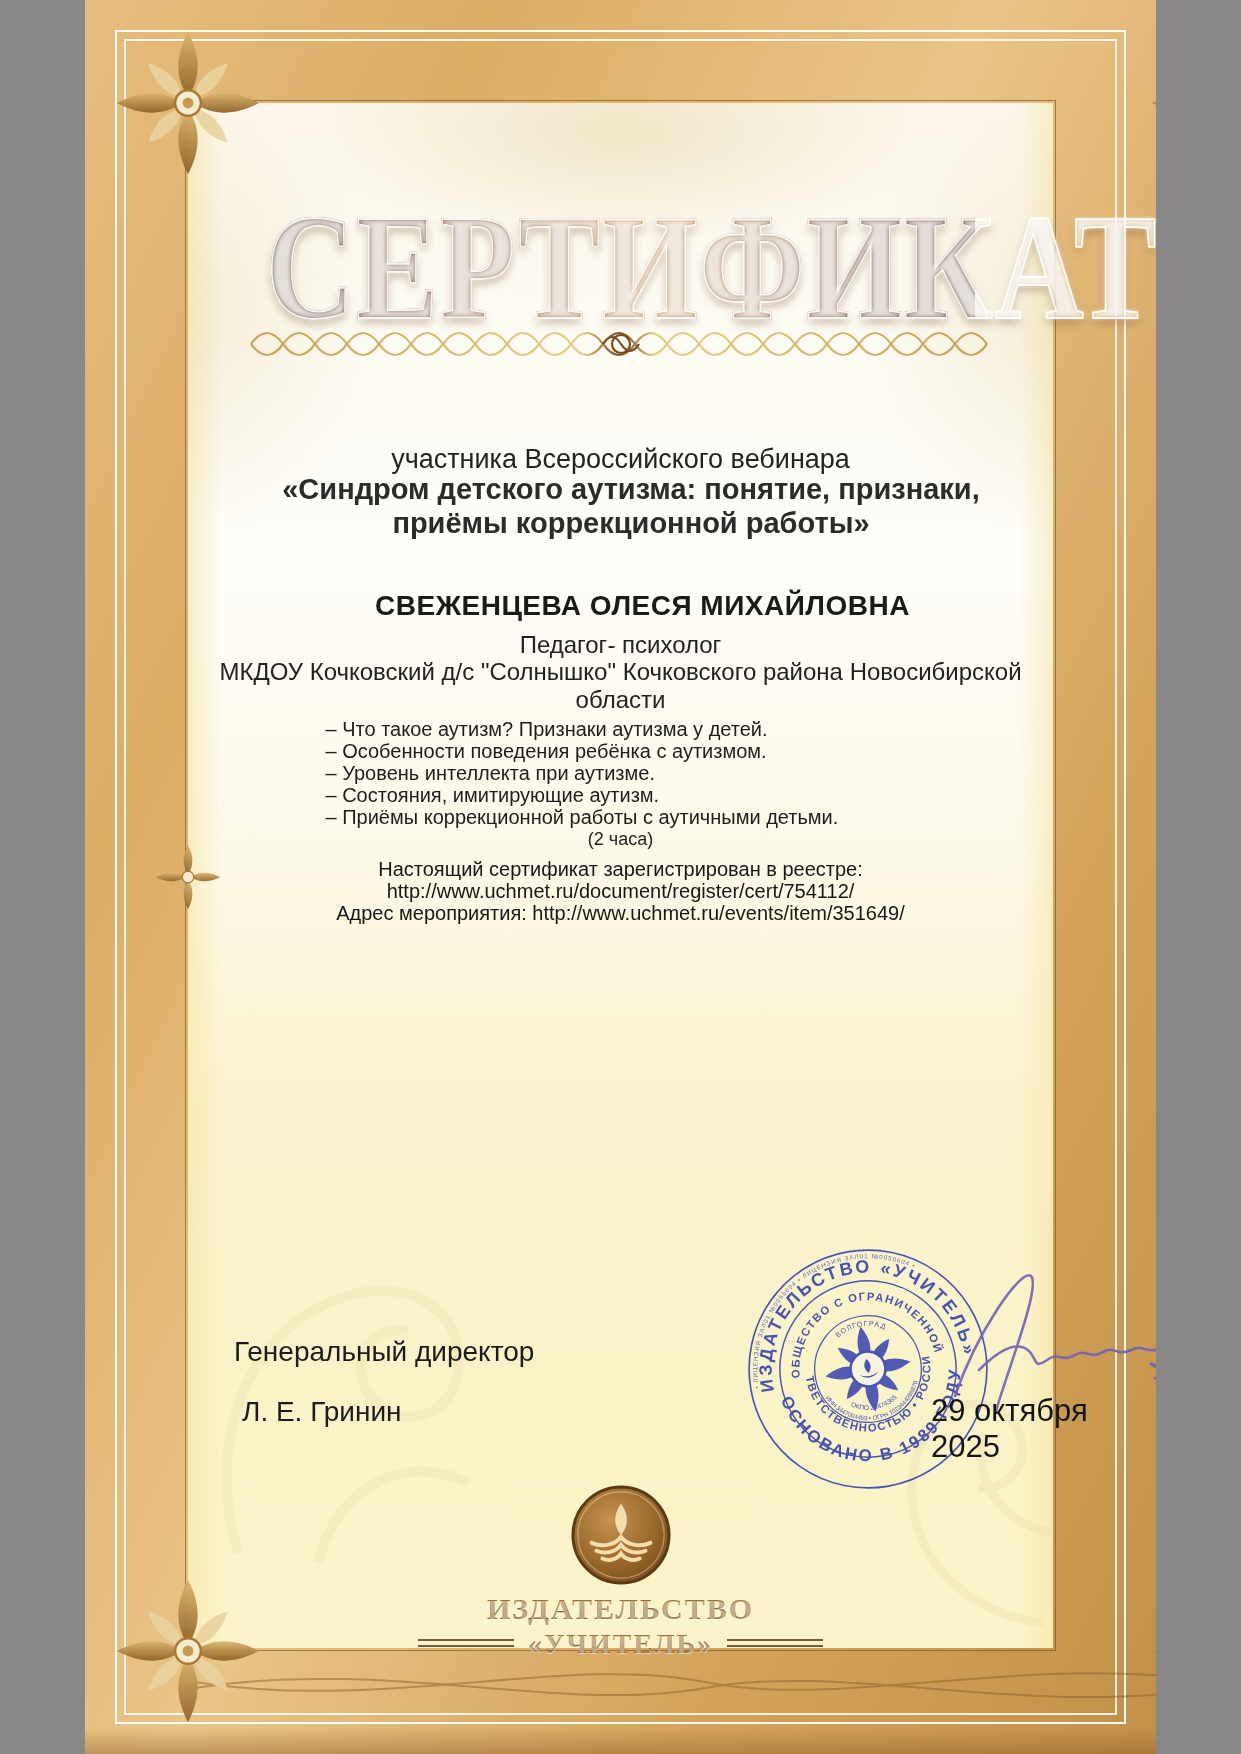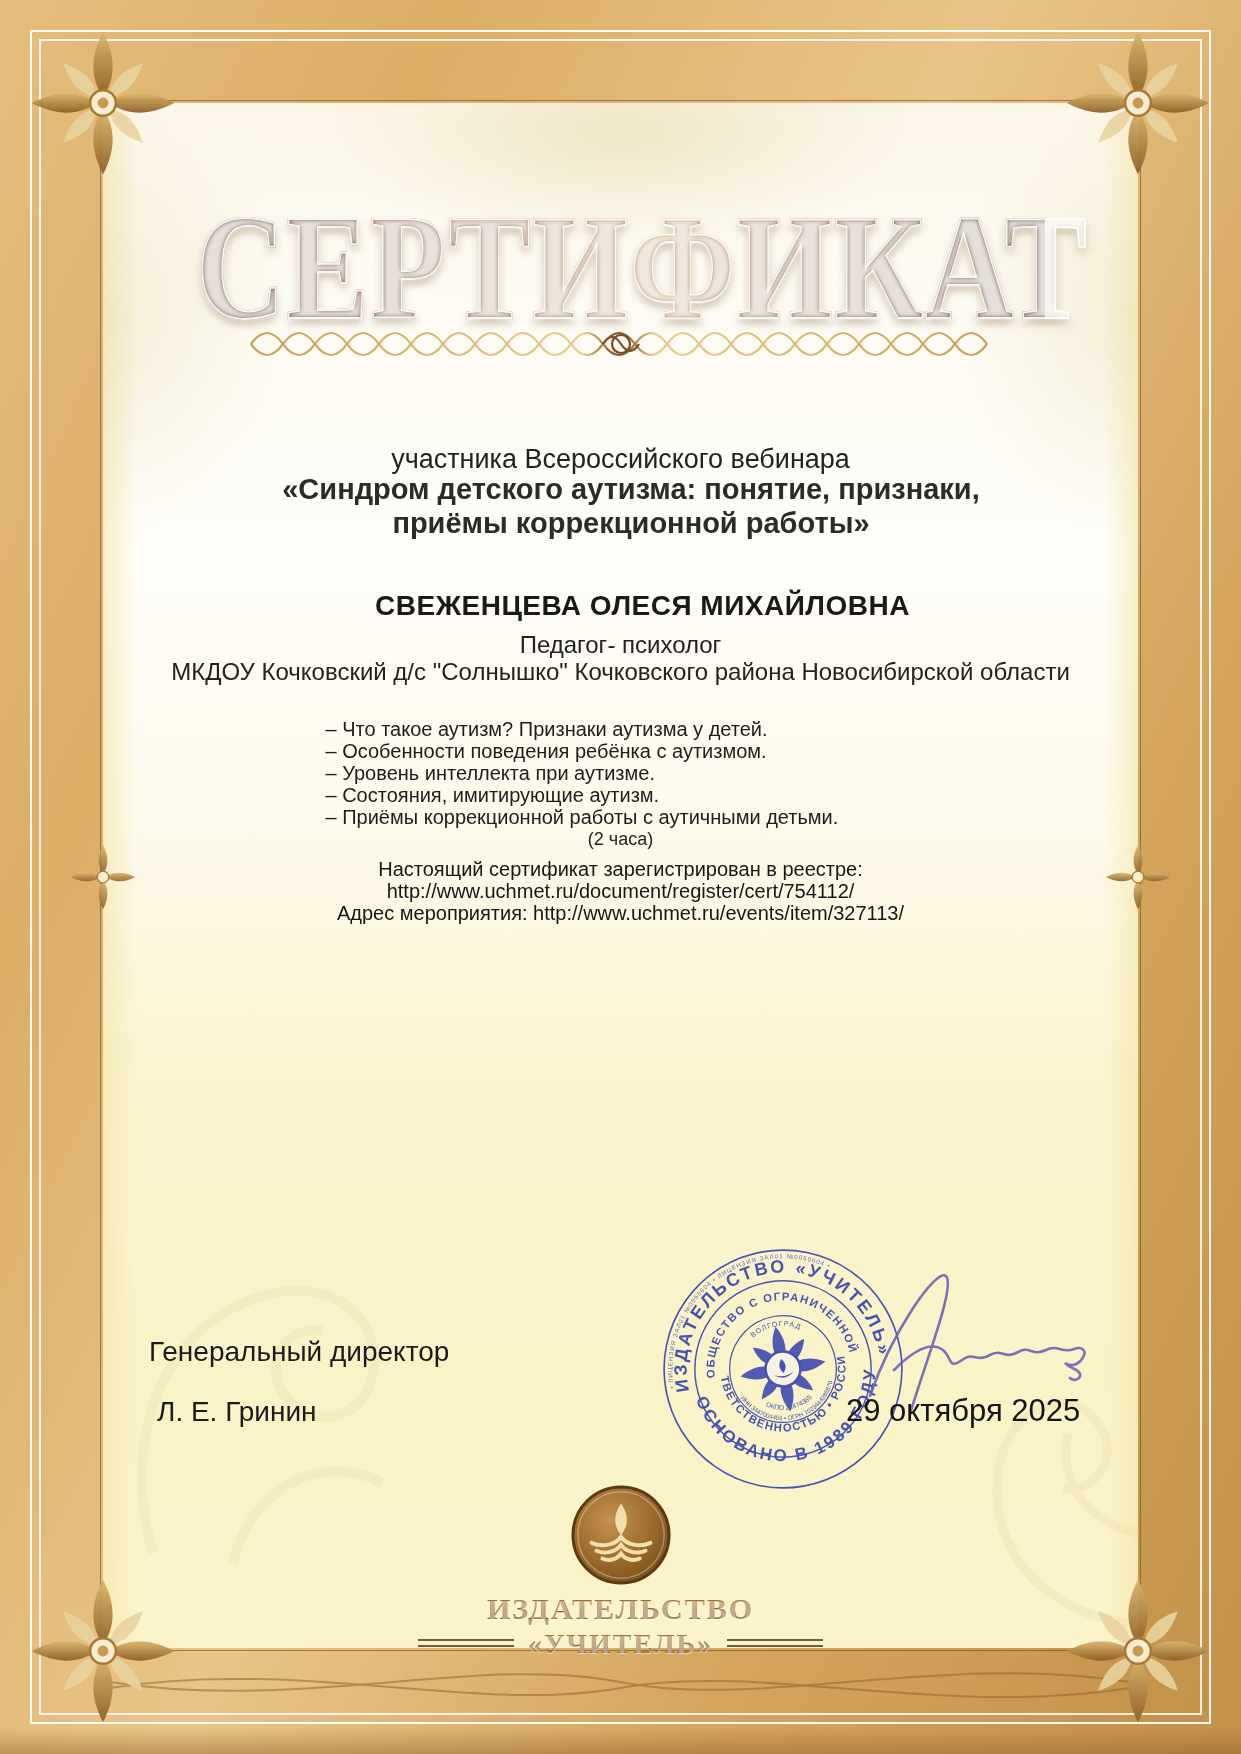--- a/index.html
+++ b/index.html
@@ -1,17 +1,17 @@
 <!DOCTYPE html>
 <html><head>
 <meta charset="utf-8">
 <style>
   html,body{margin:0;padding:0;background:#888;}
   .page{
-    position:relative;width:1241px;height:1754px;overflow:hidden;margin:0 auto;
+    position:relative;width:1071px;height:1754px;overflow:hidden;margin:0 auto;
     font-family:"Liberation Sans",sans-serif;
     background:linear-gradient(115deg,#e5bd7e 0%,#dcae66 22%,#e9c488 48%,#d4a45c 74%,#c29149 100%);
   }
   .page::after{content:"";position:absolute;left:0;right:0;bottom:0;height:26px;
     background:linear-gradient(180deg,rgba(140,95,40,0) 0%,rgba(140,95,40,.45) 100%);}
   
   .white-frame{position:absolute;inset:30px;border:2px solid rgba(255,255,255,.95);pointer-events:none;}
   .white-frame::after{content:"";position:absolute;inset:7px;border:2px solid rgba(255,255,255,.85);}
   
   .inner-frame{position:absolute;inset:100px 100px 103px 100px;border:1px solid rgba(115,72,28,.6);pointer-events:none;}
@@ -230,21 +230,21 @@
       <div class="topic">– Особенности поведения ребёнка с аутизмом.</div>
       <div class="topic">– Уровень интеллекта при аутизме.</div>
       <div class="topic">– Состояния, имитирующие аутизм.</div>
       <div class="topic">– Приёмы коррекционной работы с аутичными детьми.</div>
     </div>
   </div>
 
   <div class="txt duration">(2 часа)</div>
   <div class="txt registry rg1">Настоящий сертификат зарегистрирован в реестре:</div>
   <div class="txt registry rg2">http://www.uchmet.ru/document/register/cert/754112/</div>
-  <div class="txt registry rg3">Адрес мероприятия: http://www.uchmet.ru/events/item/327113/</div>
+  <div class="txt registry rg3">Адрес мероприятия: http://www.uchmet.ru/events/item/351649/</div>
 
   <div class="director-title">Генеральный директор</div>
   <div class="director-name">Л. Е. Гринин</div>
   <div class="issue-date">29 октября 2025</div>
 
   <svg class="stamp" viewBox="0 0 240 240">
     <g stroke="#3a47b0" fill="#3a47b0" transform="rotate(-10 120 120)">
       <circle cx="120" cy="120" r="116" fill="none" stroke-width="1.6"></circle>
       <defs>
         <path id="microP" d="M 12,120 A 108,108 0 1 1 228,120 A 108,108 0 1 1 12,120" fill="none"></path>

